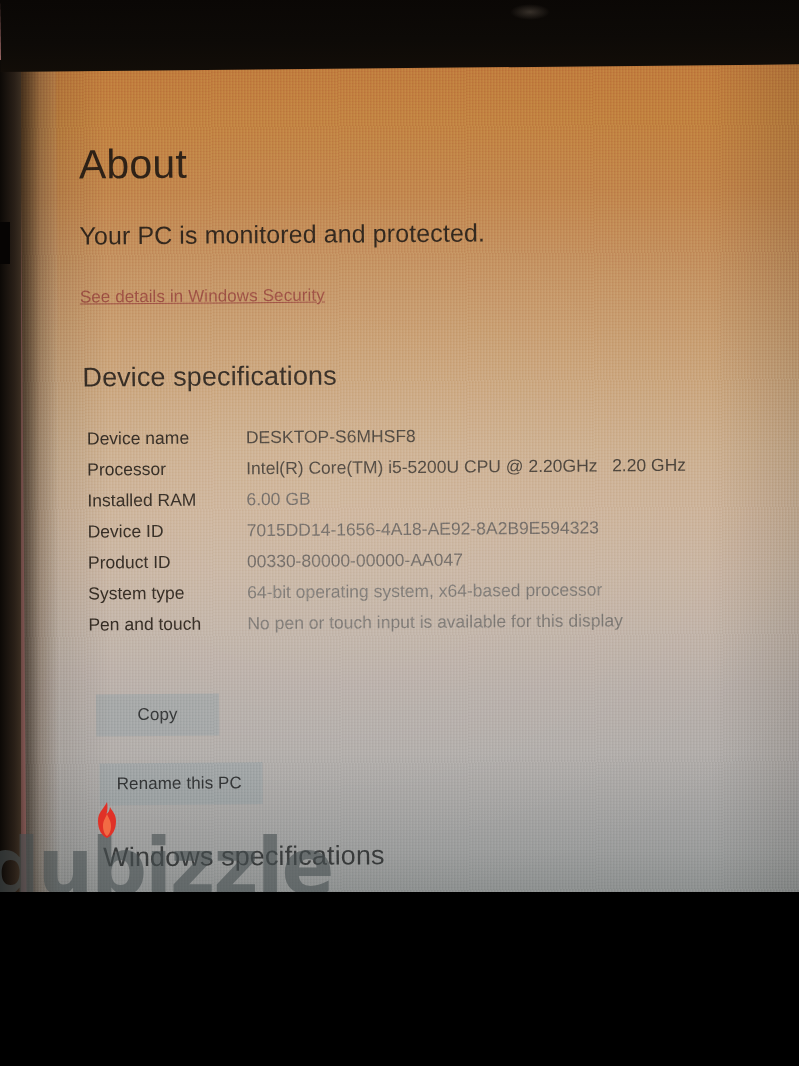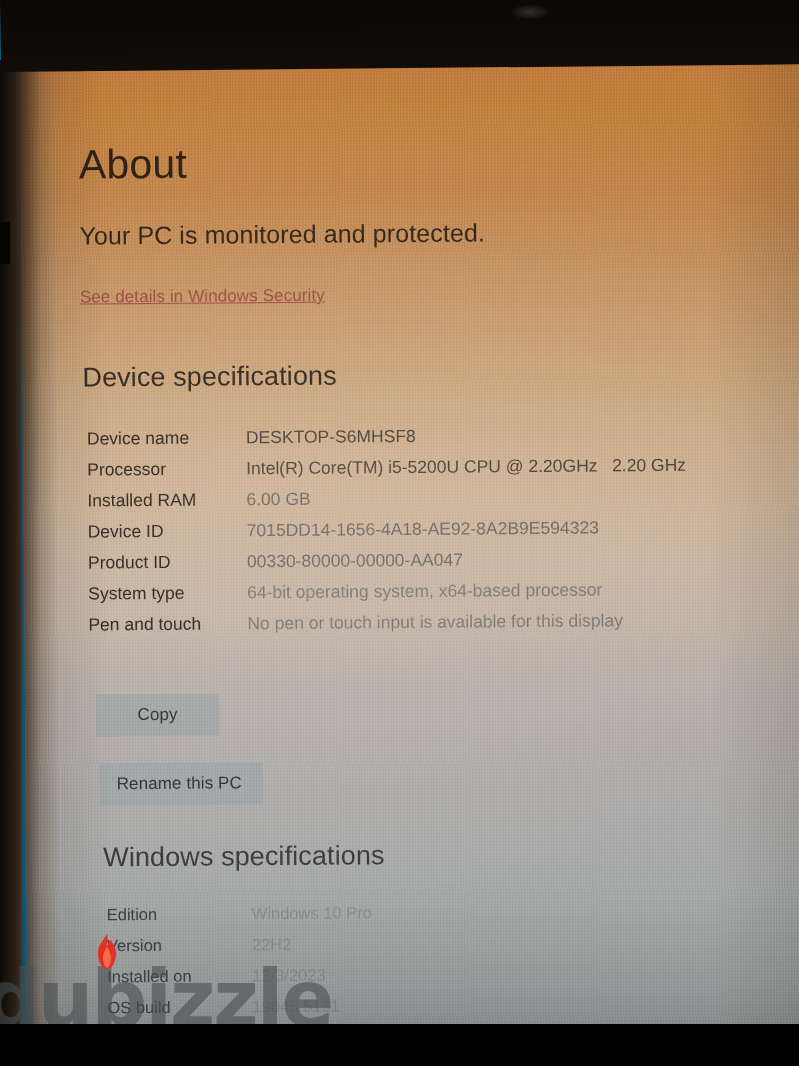--- a/index.html
+++ b/index.html
@@ -11,22 +11,22 @@
     width: 799px;
     height: 1066px;
     overflow: hidden;
     font-family: "Liberation Sans", sans-serif;
   }
 
   
   #photo {
     position: relative;
     width: 799px;
-    height: 1024px;
-    background: #0ea5e9;
+    height: 892px;
+    background: #fca5a5;
     overflow: hidden;
   }
 
   
   .bezel-top {
     position: absolute;
     left: 0; top: 0;
     width: 799px; height: 72px;
     background: linear-gradient(180deg, #0a0705 0%, #0d0a07 60%, #120d08 100%);
     z-index: 40;

